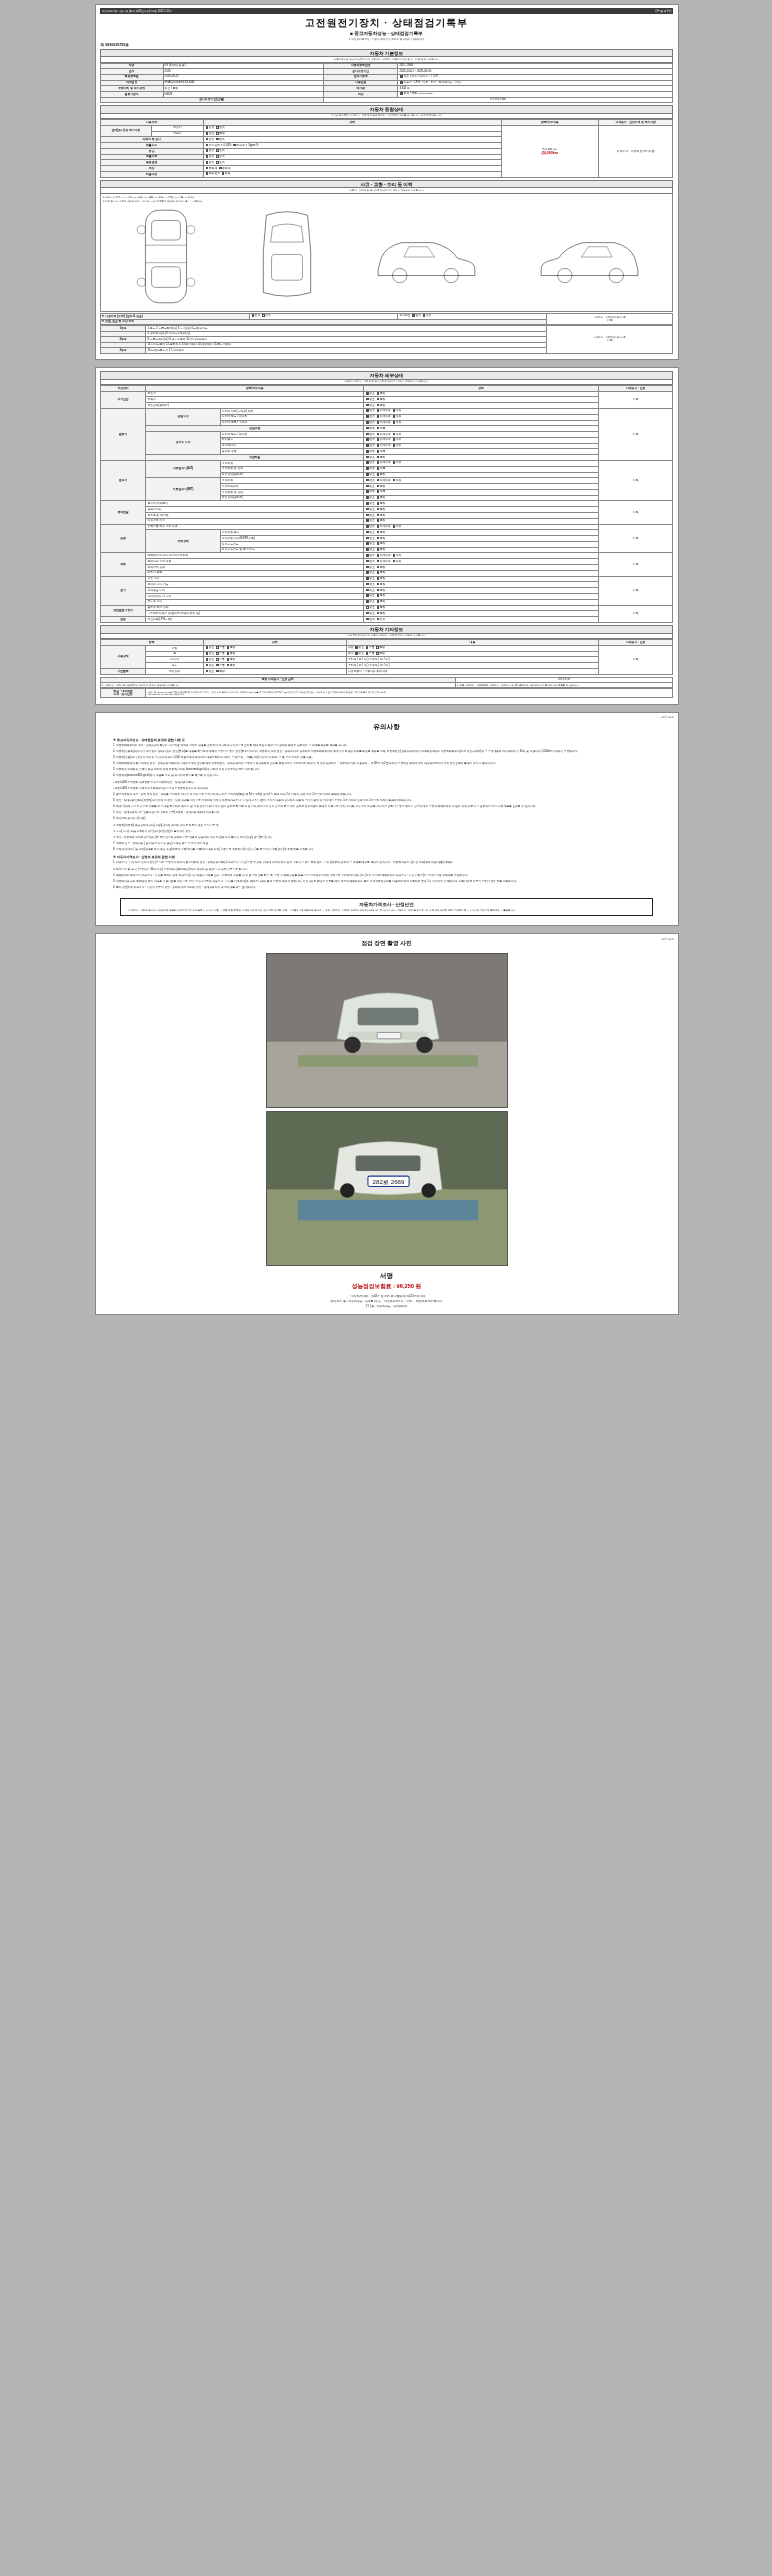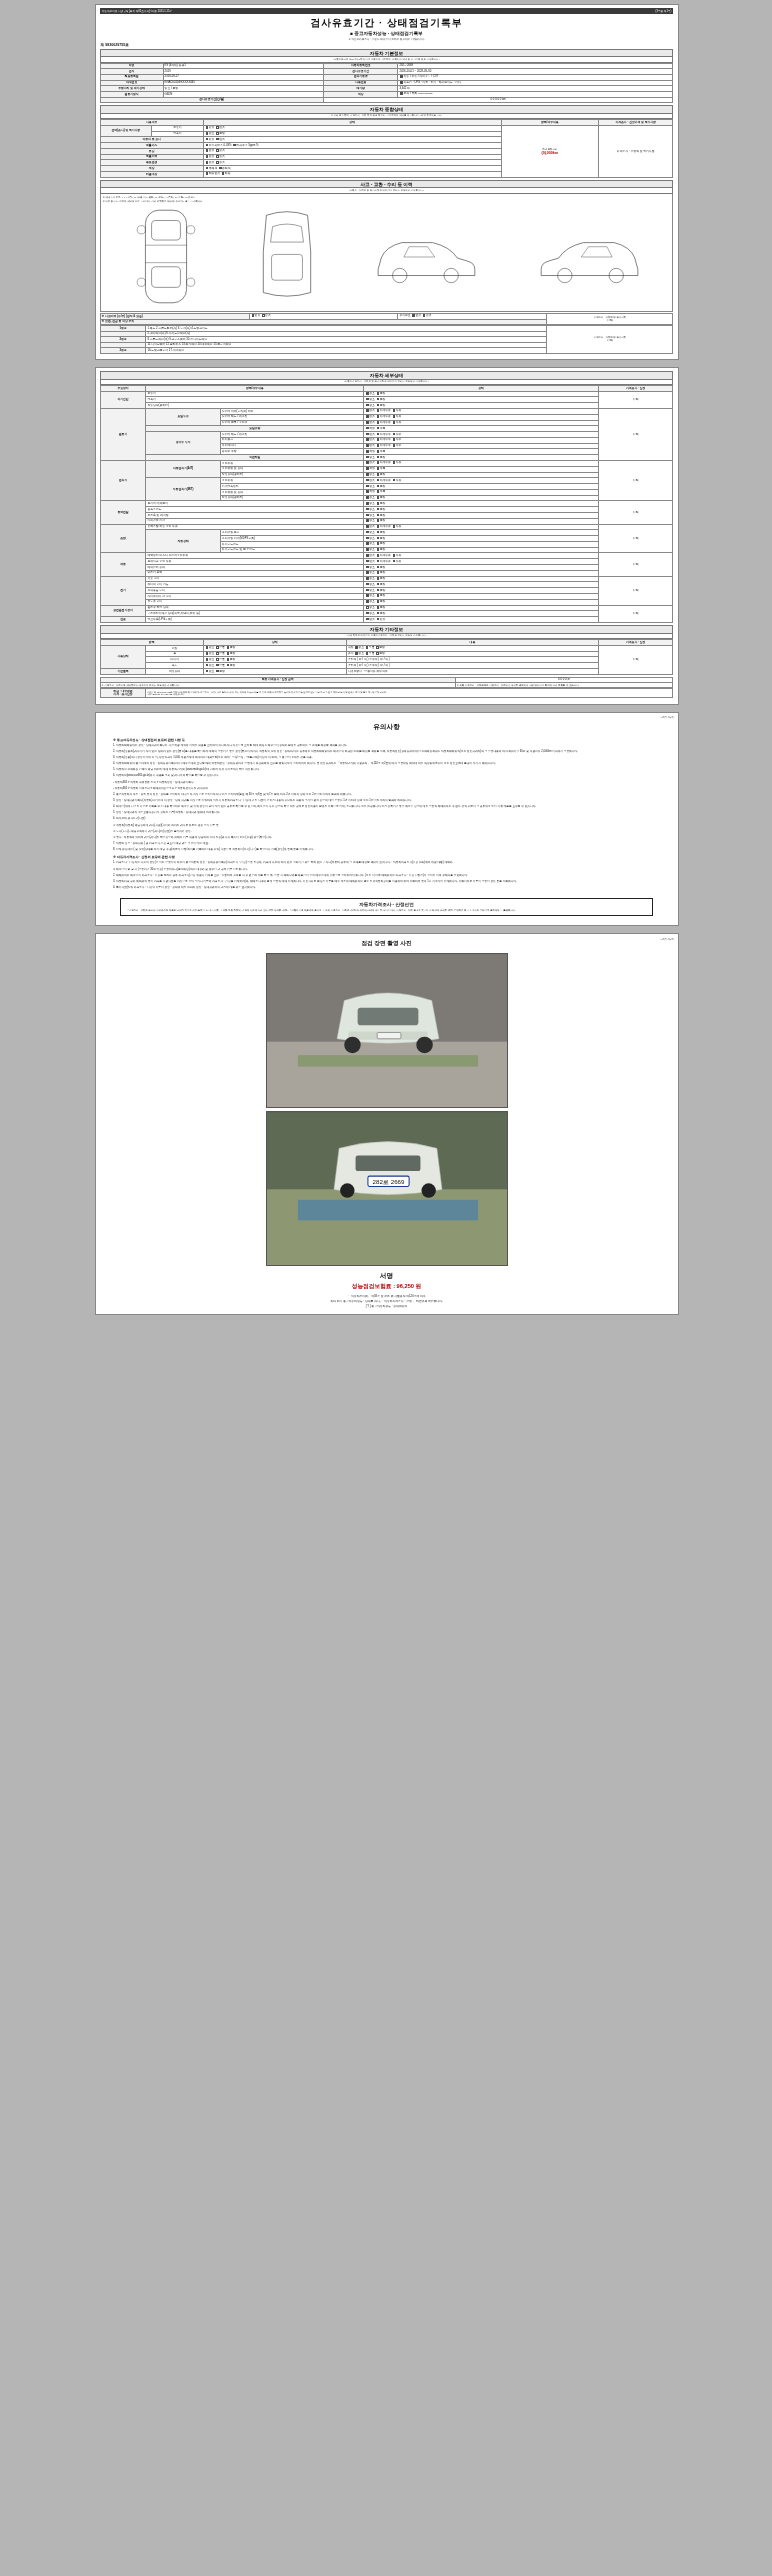--- a/index.html
+++ b/index.html
@@ -190,21 +190,21 @@
 <body>
 
 <div class="page">
 
   <div class="sheet">
     <div class="topbar">
       <span>자동차관리법 시행규칙 [별지 제82호서식] &lt;개정 2021.1.15.&gt;</span>
       <span>(3쪽중 제1쪽)</span>
     </div>
 
-    <div class="doc-title">검사유효기간 · 상태점검기록부</div>
+    <div class="doc-title">고전원전기장치 · 상태점검기록부</div>
     <div class="doc-sub">■ 중고자동차성능 · 상태점검기록부</div>
     <div class="doc-sub2">※ 자동차가격조사 · 산정은 매수인이 원하는 경우에만 기재합니다.</div>
     <div class="doc-no">제 9830029755호</div>
 
     <div class="sec-head">자동차 기본정보</div>
     <div class="sec-note">(자동차관리법 제58조제1항에 따른 자동차의 기본정보, 자동차의 상태 및 사고이력 등을 기재합니다.)</div>
     <table>
       <colgroup>
           <col style="width:11%">
           <col style="width:28%">

